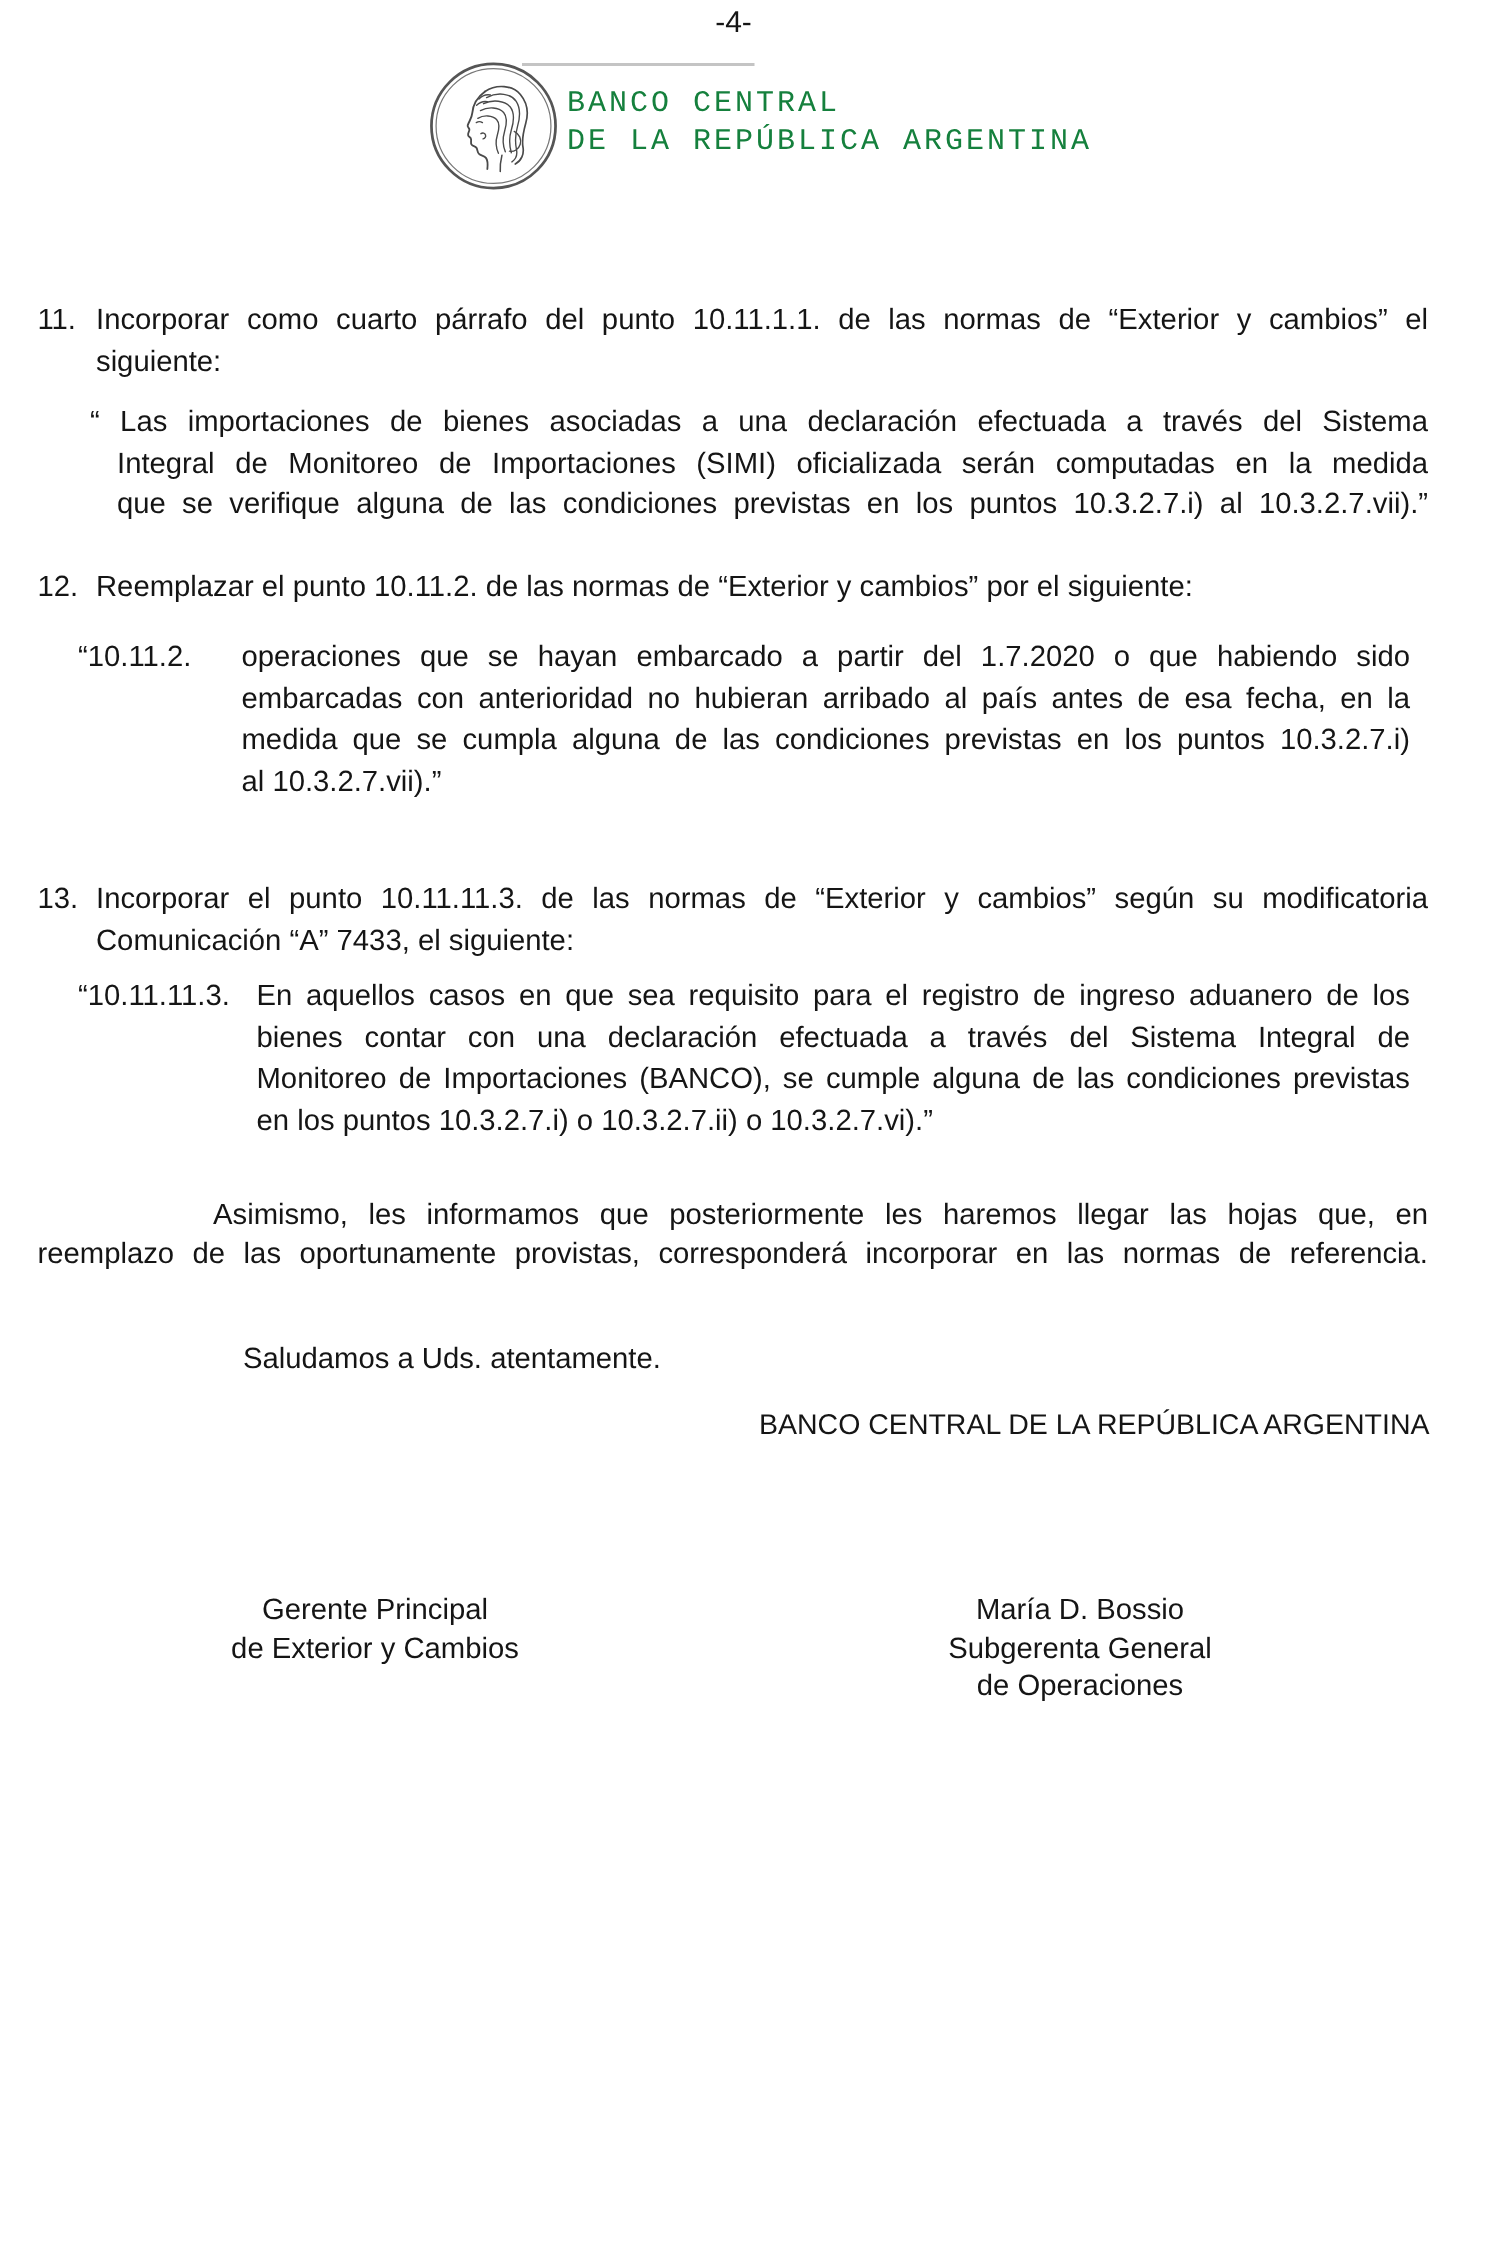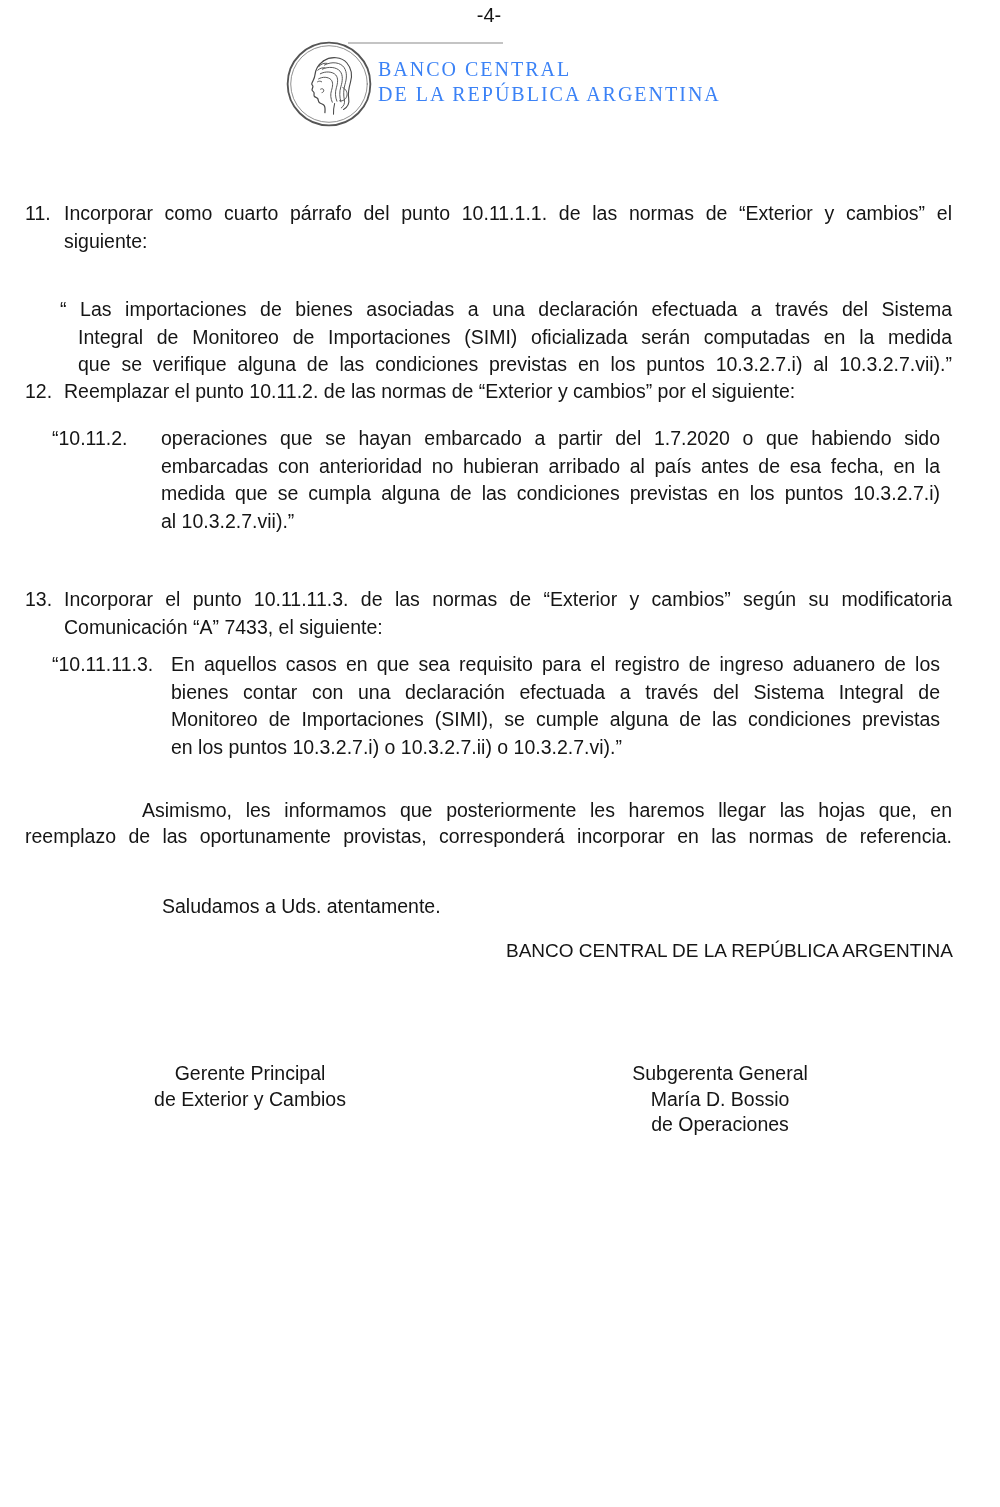--- a/index.html
+++ b/index.html
@@ -14,22 +14,22 @@
     color:#151515;
     overflow:hidden;
   }
   .abs{position:absolute;}
   
   #page-number{top:2px;left:0;width:978px;text-align:center;font-size:20px;}
   #letterhead-rule{top:42px;left:348px;width:155px;height:2px;background:#c4c4c4;}
   #seal{top:41px;left:286px;width:86px;height:86px;}
   #wordmark{
     top:57px;left:378px;
-    font-family:Liberation Serif, serif;
-    font-size:20px;letter-spacing:2px;line-height:25px;color:#3b82f6;
+    font-family:Liberation Mono, monospace;
+    font-size:20px;letter-spacing:2px;line-height:25px;color:#15803d;
     white-space:nowrap;
   }
   
   .item{left:64px;width:888px;}
   .item .num{position:absolute;left:-39px;top:0;width:39px;}
   #item11{top:200px;}
   #item12{top:378px;}
   #item13{top:586px;}
   
   #quote11{top:268px;left:78px;width:874px;}
@@ -42,21 +42,21 @@
   
   #closing-par{top:797px;left:25px;width:927px;line-height:26px;}
   #salutation{top:893px;left:142px;margin-left:20px;}
   #bank-line{top:937px;right:47px;font-size:19px;white-space:nowrap;}
   
   .sig{top:1061px;width:260px;text-align:center;line-height:25.5px;}
   #sig-left{left:120px;}
   #sig-right{left:590px;}
   
   .jl{text-align:justify;text-align-last:justify;}
-  .pull{margin-left:-18px;margin-top:28px;}
+  .pull{margin-left:-18px;}
   .ind{margin-left:117px;}
 </style>
 </head>
 <body>
 
 <div id="page">
 
   <div id="page-number" class="abs">-4-</div>
 
   <div id="letterhead-rule" class="abs"></div>
@@ -132,38 +132,38 @@
         <div class="jl">Incorporar el punto 10.11.11.3. de las normas de “Exterior y cambios” según su modificatoria</div>
         <div>Comunicación “A” 7433, el siguiente:</div>
       </div>
   </div>
 
   <div id="quote13" class="abs qblock">
     <span class="qlabel">“10.11.11.3.</span>
     <div class="qbody">
         <div class="jl">En aquellos casos en que sea requisito para el registro de ingreso aduanero de los</div>
         <div class="jl">bienes contar con una declaración efectuada a través del Sistema Integral de</div>
-        <div class="jl">Monitoreo de Importaciones (SIMI), se cumple alguna de las condiciones previstas</div>
+        <div class="jl">Monitoreo de Importaciones (BANCO), se cumple alguna de las condiciones previstas</div>
         <div>en los puntos 10.3.2.7.i) o 10.3.2.7.ii) o 10.3.2.7.vi).”</div>
       </div>
   </div>
 
   <div id="closing-par" class="abs">
       <div class="jl ind">Asimismo, les informamos que posteriormente les haremos llegar las hojas que, en</div>
       <div class="jl">reemplazo de las oportunamente provistas, corresponderá incorporar en las normas de referencia.</div>
     </div>
 
   <div id="salutation" class="abs">Saludamos a Uds. atentamente.</div>
 
   <div id="bank-line" class="abs">BANCO CENTRAL DE LA REPÚBLICA ARGENTINA</div>
 
   <div id="sig-left" class="abs sig">
     <div>Gerente Principal</div>
     <div>de Exterior y Cambios</div>
   </div>
 
   <div id="sig-right" class="abs sig">
+    <div>María D. Bossio</div>
     <div>Subgerenta General</div>
-    <div>María D. Bossio</div>
     <div>de Operaciones</div>
   </div>
 
 </div>
 
 </body></html>

